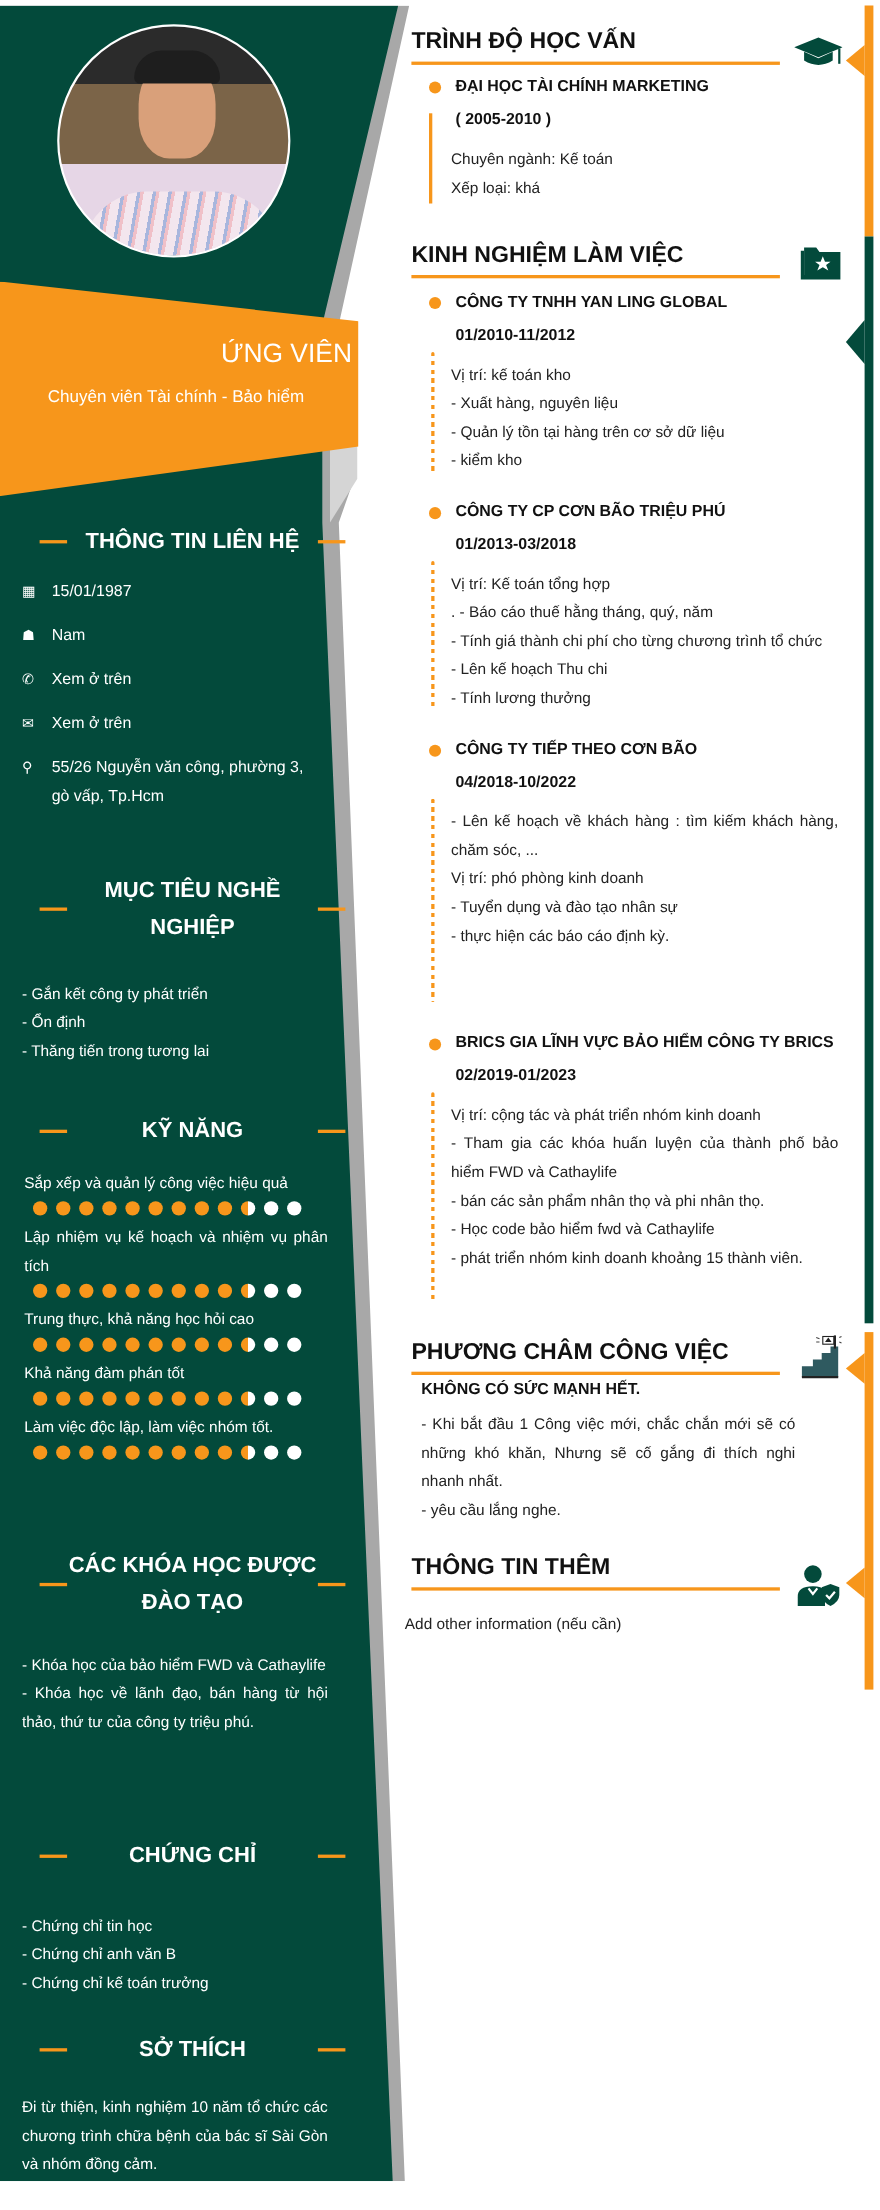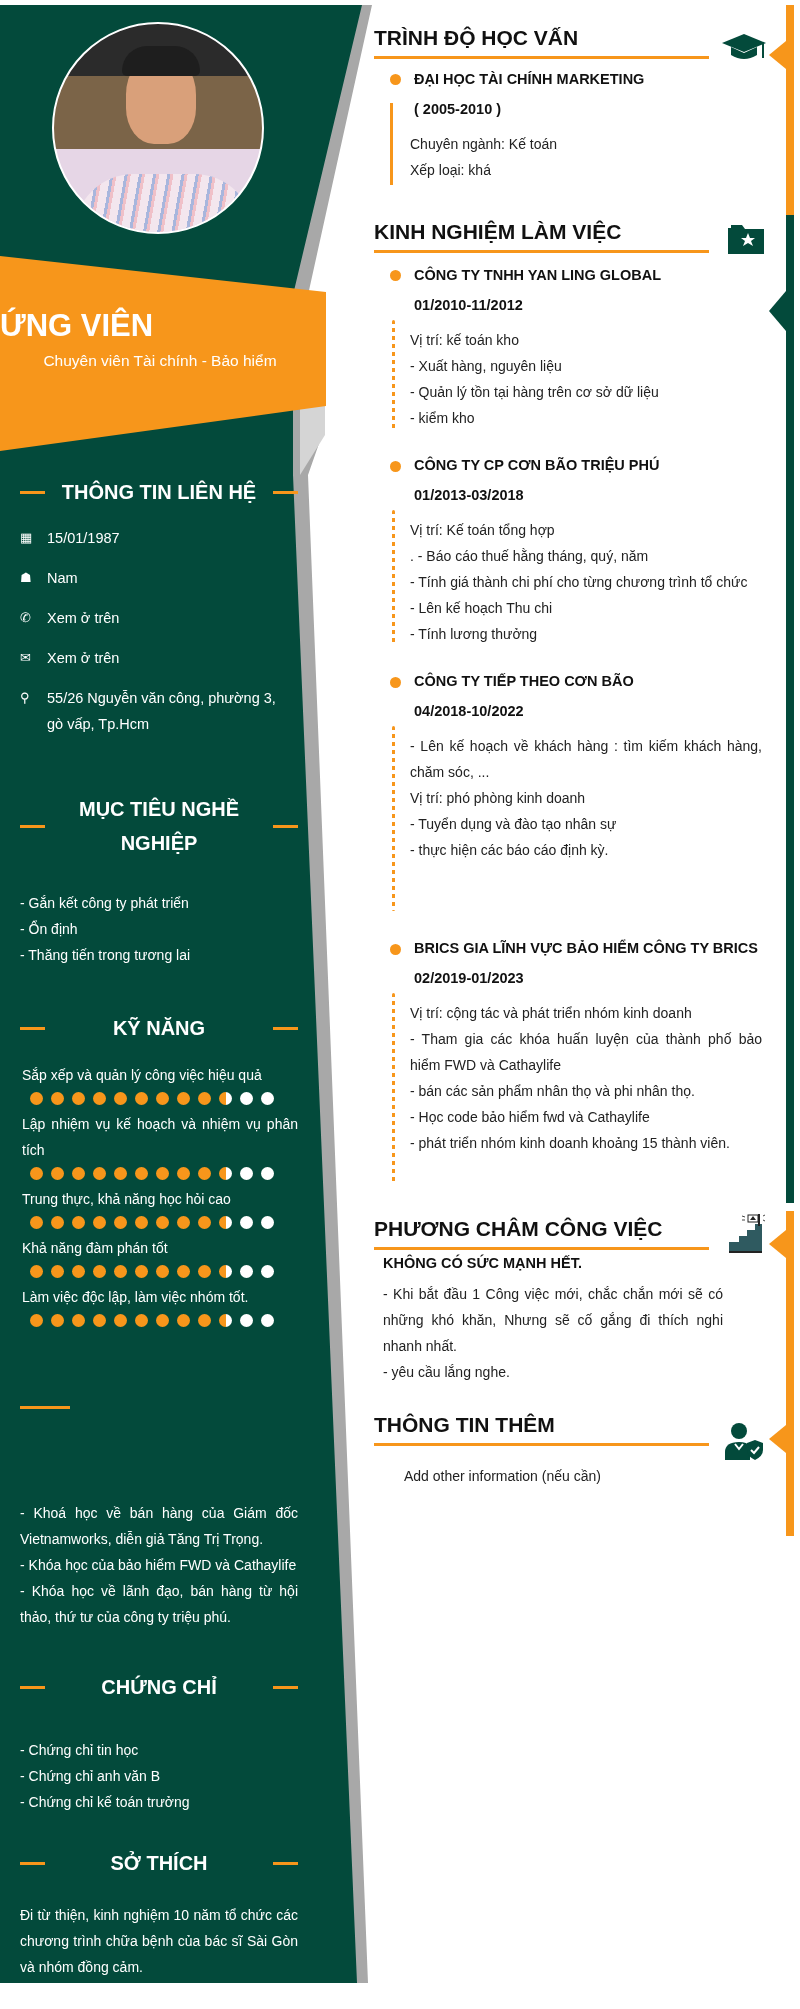--- a/index.html
+++ b/index.html
@@ -16,24 +16,24 @@
   .banner { position:absolute; left:0; top:256px; width:326px; height:195px; background:#f7961b;
     clip-path: polygon(0 0, 326px 36px, 326px 150px, 0 195px); }
   .avatar { position:absolute; left:52px; top:22px; width:212px; height:212px; border-radius:50%;
     border:2px solid #fff; box-sizing:border-box; overflow:hidden;
     background: radial-gradient(circle at 50% 38%, #e8b894 0 18%, transparent 19%),
                 linear-gradient(180deg, #2b2b2b 0 25%, #7b6448 25% 60%, #e6d6e6 60% 100%); }
   .avatar .face { position:absolute; left:72px; top:30px; width:70px; height:90px; border-radius:45% 45% 40% 40%; background:#d9a07a; }
   .avatar .hair { position:absolute; left:68px; top:22px; width:78px; height:30px; border-radius:40px 40px 8px 8px; background:#1e1e1e; }
   .avatar .shirt { position:absolute; left:20px; top:150px; width:180px; height:80px; border-radius:60px 60px 0 0;
     background: repeating-linear-gradient(100deg, #f3e6ee 0 8px, #a8b6dd 8px 11px, #f0c0c8 11px 14px); }
-  .name { position:absolute; left:0; width:320px; top:308px; text-align:left; font-size:31px; font-weight:bold; color:#fff; }
+  .name { position:absolute; left:0; width:320px; top:308px; text-align:right; font-size:24px; font-weight:normal; color:#fff; }
   .title { position:absolute; left:0; width:320px; top:352px; text-align:center; font-size:15.5px; color:#fff; }
 
-  .side-h { position:absolute; left:20px; width:278px; display:flex; align-items:center; }
+  .side-h { position:absolute; left:36px; width:278px; display:flex; align-items:center; justify-content:space-between; }
   .side-h .dash { width:25px; height:3px; background:#f7961b; flex:none; }
   .side-h .t { text-align:center; font-weight:bold; font-size:20px; line-height:34px; color:#fff; flex:1; }
   .contact { position:absolute; left:20px; width:270px; font-size:14.5px; color:#fff; }
   .contact .row { display:flex; align-items:flex-start; margin-bottom:0; }
   .contact .ic { width:27px; flex:none; font-size:13px; line-height:26px; }
   .contact .tx { line-height:26px; }
   .side-text { position:absolute; left:20px; width:278px; font-size:14px; line-height:26px; color:#fff; text-align:justify; }
   .skill-label { font-size:14px; line-height:26px; color:#fff; text-align:justify; }
   .dots { display:flex; gap:8px; padding-left:8px; margin:4px 0 6px; }
   .dot { width:13px; height:13px; border-radius:50%; background:#fff; }
@@ -198,24 +198,24 @@
         <span class="dot f"></span>
         <span class="dot h"></span>
         <span class="dot"></span>
         <span class="dot"></span>
     </div>
   </div>
 </div>
 
 <div class="side-h" style="top:1406px">
   <span class="dash"></span>
+  <span class="t"><span>CÁC KHÓA HỌC ĐƯỢC</span><br><span>ĐÀO TẠO</span></span>
   <span class="dash"></span>
 </div>
 <div class="side-text" style="top:1500px">
-  <div>- Khoá học về bán hàng của Giám đốc Vietnamworks, diễn giả Tăng Trị Trọng.</div>
   <div>- Khóa học của bảo hiểm FWD và Cathaylife</div>
   <div>- Khóa học về lãnh đạo, bán hàng từ hội thảo, thứ tư của công ty triệu phú.</div>
 </div>
 
 <div class="side-h" style="top:1670px">
   <span class="dash"></span>
   <span class="t">CHỨNG CHỈ</span>
   <span class="dash"></span>
 </div>
 <div class="side-text" style="top:1737px">
@@ -335,13 +335,13 @@
   <div class="t">THÔNG TIN THÊM</div>
   <div class="line"></div>
 </div>
 <svg class="sec-ic" style="top:1422px;left:725px;width:40px;height:38px" viewBox="0 0 40 38">
   <circle cx="14" cy="9" r="8" fill="#034a3b"></circle>
   <path d="M0,38 L0,30 Q0,20 14,20 Q22,20 25,24 L25,38 Z" fill="#034a3b"></path>
   <path d="M10,22 L14,27 L18,22" stroke="#fff" stroke-width="2" fill="none"></path>
   <path d="M30,18 L38,21 L38,28 Q38,34 30,38 Q22,34 22,28 L22,21 Z" fill="#034a3b"></path>
   <path d="M26,28 L29,31 L34,25" stroke="#fff" stroke-width="2" fill="none"></path>
 </svg>
-<div class="body-t" style="top:1463px;left:404px">Add other information (nếu cần)</div>
+<div class="body-t" style="top:1463px;left:368px">Add other information (nếu cần)</div>
 
 </body></html>

